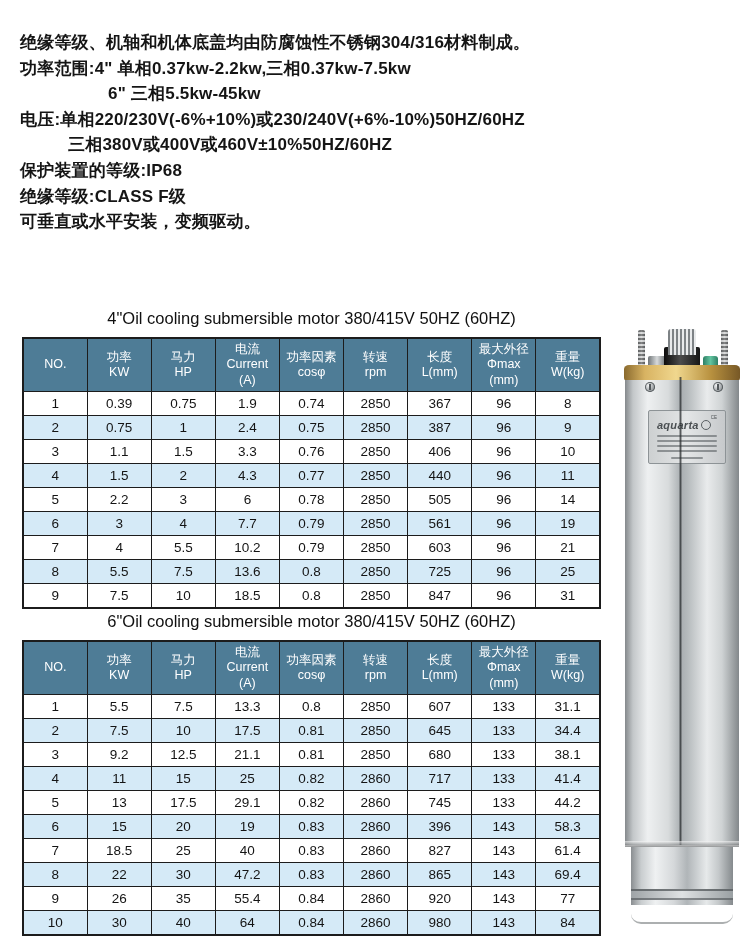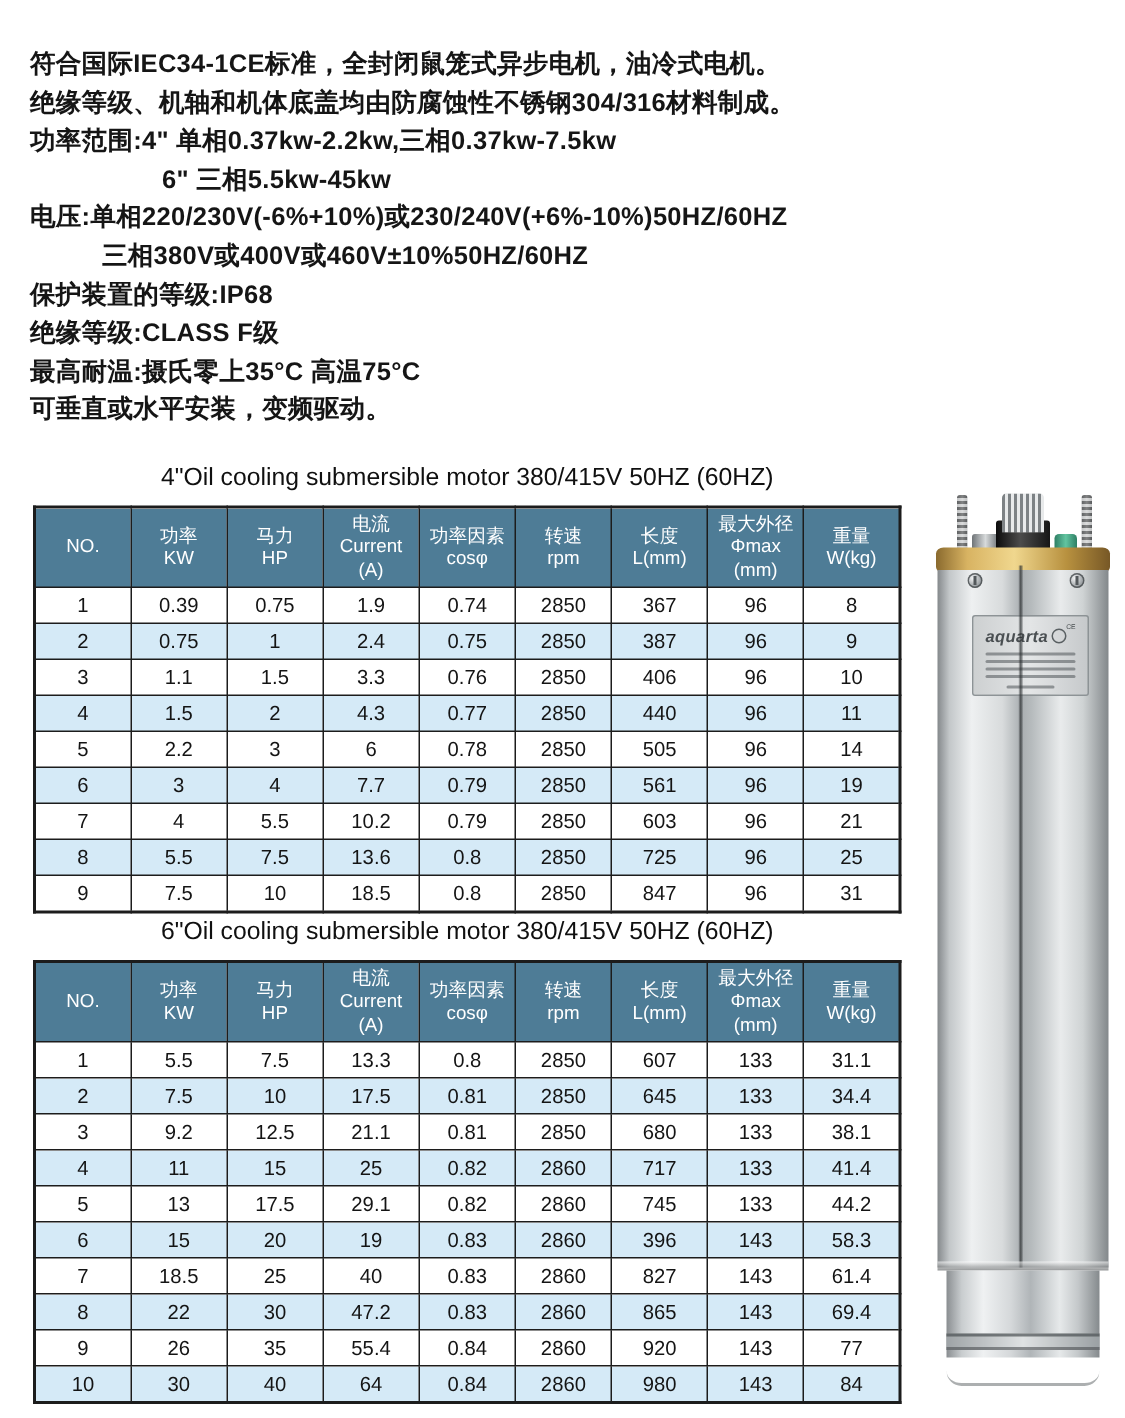--- a/index.html
+++ b/index.html
@@ -135,29 +135,27 @@
     left:9px;top:571px;width:102px;height:26px;border-radius:0 0 10px 10px;
     background:linear-gradient(90deg,
       #868b8e 0%,#c6cacc 12%,#ecereff 26%,#d2d6d8 45%,#aeb3b6 58%,#e2e5e6 76%,#8b9093 100%);
     border-bottom:2px solid rgba(90,95,98,.5);
   }
 </style>
 </head>
 <body>
 
 <div class="specs" id="spec-lines">
-    <div class="spec-line">符合国际IEC34-1CE标准，全封闭鼠笼式异步电机，油冷式电机。</div>
     <div class="spec-line">绝缘等级、机轴和机体底盖均由防腐蚀性不锈钢304/316材料制成。</div>
     <div class="spec-line">功率范围:4" 单相0.37kw-2.2kw,三相0.37kw-7.5kw</div>
     <div class="spec-line" style="padding-left: 88px;">6" 三相5.5kw-45kw</div>
     <div class="spec-line">电压:单相220/230V(-6%+10%)或230/240V(+6%-10%)50HZ/60HZ</div>
     <div class="spec-line" style="padding-left: 48px;">三相380V或400V或460V±10%50HZ/60HZ</div>
     <div class="spec-line">保护装置的等级:IP68</div>
     <div class="spec-line">绝缘等级:CLASS F级</div>
-    <div class="spec-line">最高耐温:摄氏零上35°C 高温75°C</div>
     <div class="spec-line">可垂直或水平安装，变频驱动。</div>
   </div>
 
 <div class="tbl-title" id="title1">4"Oil cooling submersible motor 380/415V 50HZ (60HZ)</div>
 <table class="dtable" id="table1">
   <thead>
       <tr>
         <th>
           <div>NO.</div>
         </th>

